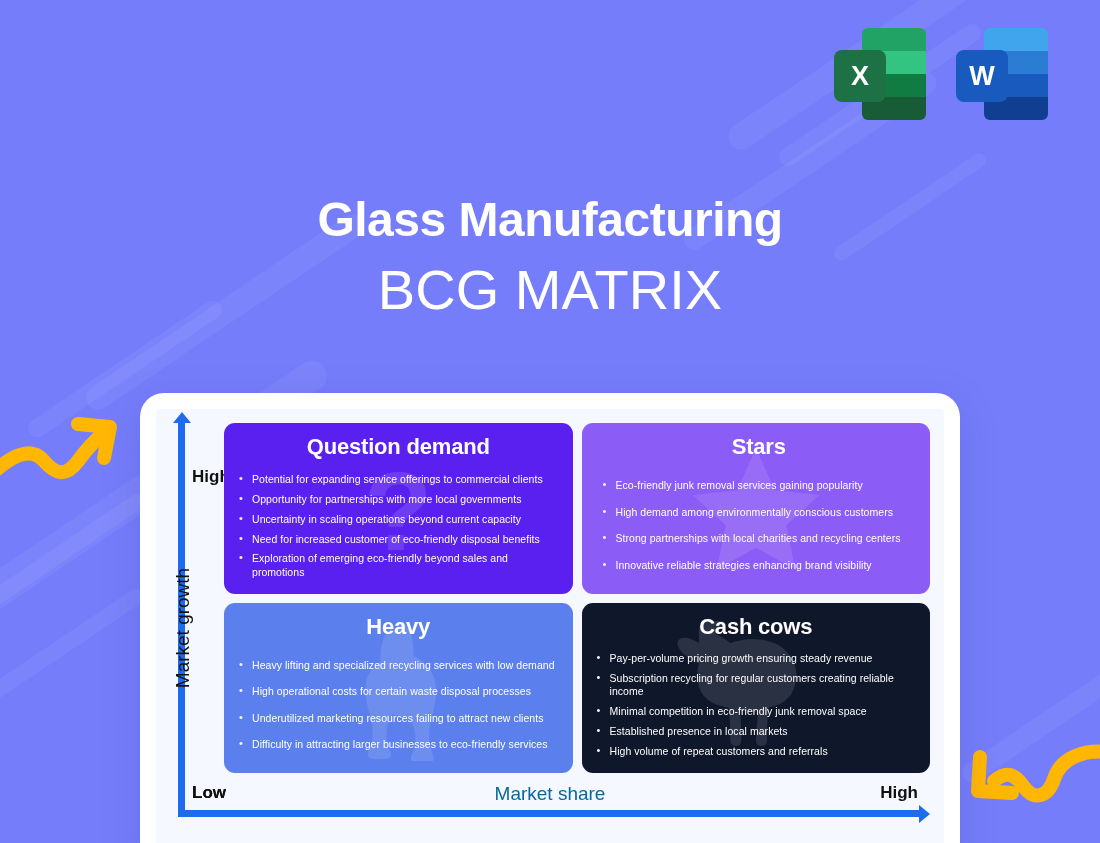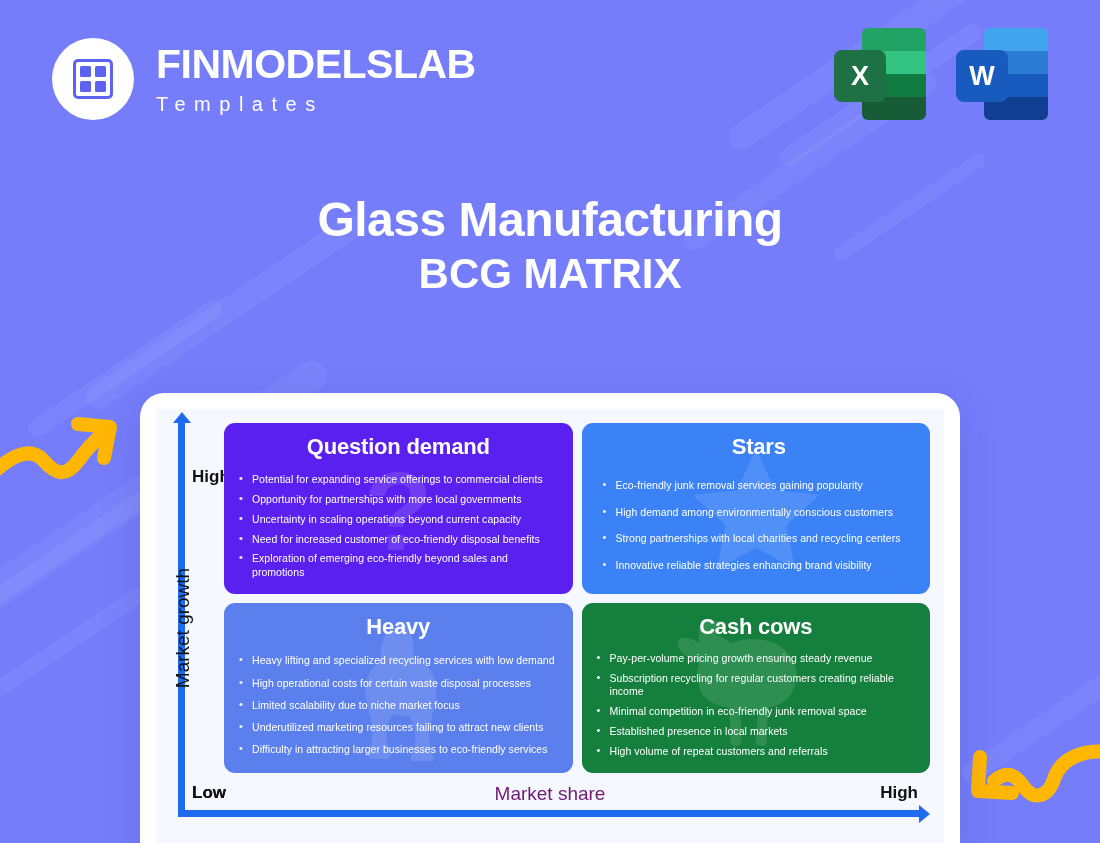--- a/index.html
+++ b/index.html
@@ -143,25 +143,25 @@
     text-align: center;
     color: #ffffff;
   }
   .title-line1 {
     font-size: 48px;
     font-weight: 800;
     letter-spacing: -0.5px;
     line-height: 1.18;
   }
   .title-line2 {
-    font-size: 42px;
-    font-weight: 700;
+    font-size: 56px;
+    font-weight: 400;
     letter-spacing: 0px;
     line-height: 1.18;
-    margin-top: 0;
+    margin-top: 8px;
   }
 
   
   .arrow-left {
     position: absolute;
     left: -8px;
     top: 405px;
     width: 135px;
     height: 95px;
     pointer-events: none;
@@ -257,21 +257,21 @@
     font-size: 19px;
     color: #111111;
     white-space: nowrap;
   }
   .lbl-x-axis {
     position: absolute;
     left: 0; right: 0;
     bottom: 42px;
     text-align: center;
     font-size: 19px;
-    color: #701a75;
+    color: #0369a1;
   }
   .lbl-high-x {
     position: absolute;
     right: 26px;
     bottom: 44px;
     font-size: 17px;
     font-weight: 700;
     color: #111111;
   }
 
@@ -291,23 +291,23 @@
   .quad {
     position: relative;
     border-radius: 11px;
     overflow: hidden;
     padding: 11px 13px 8px 13px;
     color: #ffffff;
     display: flex;
     flex-direction: column;
   }
   .quad-q { background: #5a20f0; }
-  .quad-s { background: #3b82f6; padding-left: 19px; }
+  .quad-s { background: #8b5cf6; padding-left: 19px; }
   .quad-d { background: #5b80ee; }
-  .quad-c { background: #15803d; }
+  .quad-c { background: #0f172a; }
 
   .quad-watermark {
     position: absolute;
     left: 50%;
     top: 52%;
     transform: translate(-50%, -50%);
     opacity: 0.11;
     pointer-events: none;
     line-height: 1;
   }
@@ -367,34 +367,20 @@
   <span class="stroke s5"></span>
     <span class="stroke s6"></span>
   <span class="stroke s7"></span>
     <span class="stroke s8"></span>
   <span class="stroke s9"></span>
     <span class="stroke s10"></span>
 </div>
 
 <div class="header">
 
-  <div class="logo-wrap">
-    <div class="logo-circle">
-      <div class="logo-grid">
-        <i></i>
-          <i></i>
-          <i></i>
-          <i></i>
-      </div>
-    </div>
-    <div class="brand-text">
-      <div class="brand-name">FINMODELSLAB</div>
-      <div class="brand-sub">Templates</div>
-    </div>
-  </div>
 
   <div class="office-icons">
 
     <div class="office-icon">
       <div class="oi-sheet">
         <span style="background:#21a366"></span>
         <span style="background:#33c481"></span>
         <span style="background:#107c41"></span>
         <span style="background:#185c37"></span>
       </div>
@@ -473,21 +459,20 @@
       <div class="quad quad-d">
         <div class="quad-watermark">
           <svg width="125" height="140" viewBox="0 0 64 72">
             <path fill="#ffffff" d="M30 4c-3 0-5 3-6 7-1 3-1 7-1 10-3 2-6 5-7 9-1 4-1 8 0 12 1 5 3 10 3 15 0 4-1 7-2 10-1 2 0 4 2 4h7c2 0 3-2 2-4-1-2-2-5-2-8 0-4 1-8 3-11 3 1 6 1 9 1 2 4 3 8 3 12 0 3-1 6-2 8-1 2 0 4 2 4h7c2 0 3-2 2-4-1-3-2-6-2-10 0-6 2-11 3-17 1-5 1-10-1-14-2-5-6-8-10-10 0-3 0-7-1-10-1-4-3-7-6-7-1 0-2 1-2 2 0 2 1 3 1 5-1-2-2-4-4-4z"></path>
           </svg>
         </div>
         <div class="quad-title">Heavy</div>
         <ul class="bullets">
           <li>Heavy lifting and specialized recycling services with low demand</li>
           <li>High operational costs for certain waste disposal processes</li>
-          <li>Limited scalability due to niche market focus</li>
           <li>Underutilized marketing resources failing to attract new clients</li>
           <li>Difficulty in attracting larger businesses to eco-friendly services</li>
         </ul>
       </div>
 
       <div class="quad quad-c">
         <div class="quad-watermark">
           <svg width="165" height="140" viewBox="0 0 90 72">
             <path fill="#ffffff" d="M14 10c-4-3-9-4-11-2-2 2 0 6 4 9 2 2 5 3 7 4-1 2-1 5-1 7 0 4 1 7 3 10 3 4 8 6 14 7 1 6 1 12 1 18 0 2 1 3 3 3s3-1 3-3c0-5 0-11-1-16h10c0 5-1 11-1 16 0 2 1 3 3 3s3-1 3-3c0-6 0-12 1-18 5-1 9-3 12-7 2-3 3-7 3-11 0-5-2-9-5-12-3-4-8-6-14-7-6-1-12 0-17 2-2-2-5-4-8-5 3-3 5-7 4-9-2-2-7-1-11 2 0 0-3 1-2 12z"></path>
           </svg>

